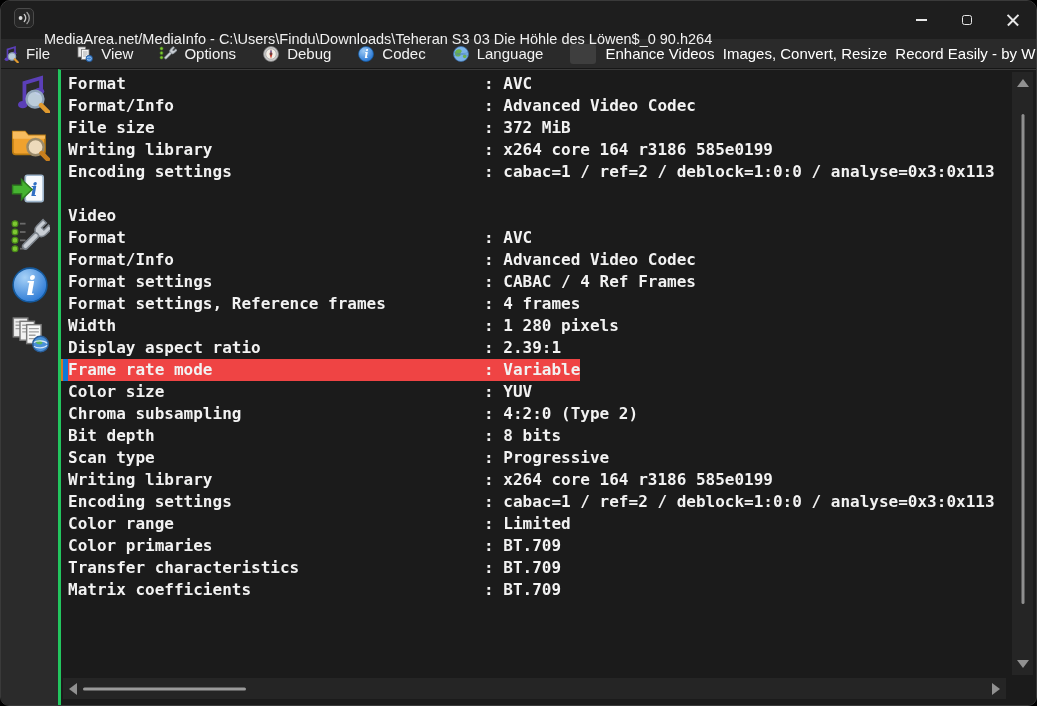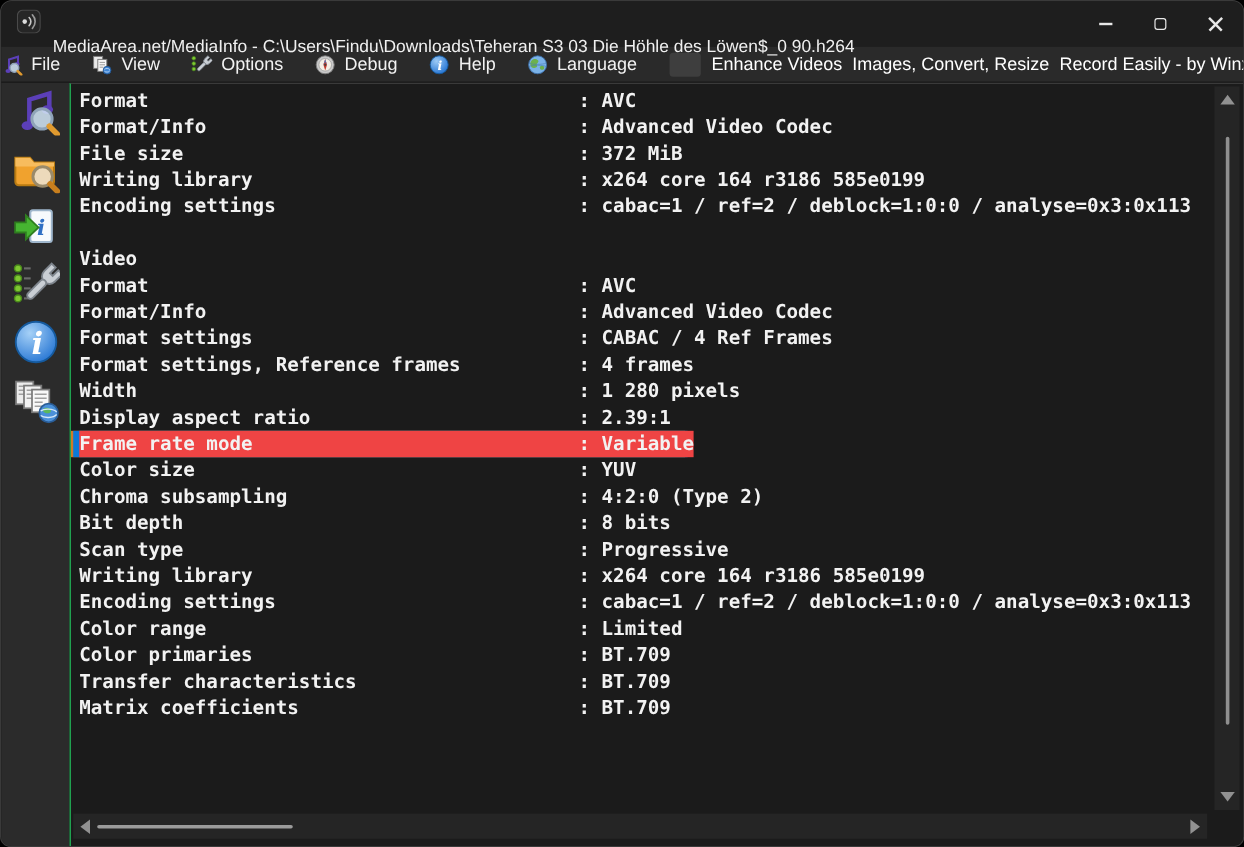--- a/index.html
+++ b/index.html
@@ -25,21 +25,21 @@
     color:#f2f2f2;font-size:15px;border-bottom:1px solid #161616;}
   .menu-item{display:flex;align-items:center;gap:7px;margin-right:26px;white-space:nowrap;}
   .menu-item svg{display:block;}
   .promo{display:flex;align-items:center;gap:9px;margin-left:1px;white-space:nowrap;}
   .promo-badge{width:26px;height:20px;background:#3e3e3e;border-radius:3px;flex:none;}
   .promo-text{white-space:pre;color:#fff;}
   
   .main{display:flex;height:636px;}
   .sidebar{width:57px;background:#2b2b2b;padding-top:5px;display:flex;flex-direction:column;align-items:center;}
   .side-btn{width:44px;height:42px;margin-bottom:6px;display:flex;align-items:center;justify-content:center;}
-  .content-area{flex:1;position:relative;background:#1b1b1b;border-left:1px solid #22c55e;border-top:1px solid #3a3a3a;overflow:hidden;}
+  .content-area{flex:1;position:relative;background:#1b1b1b;border-left:3px solid #22c55e;border-top:1px solid #3a3a3a;overflow:hidden;}
   .rows{padding:3px 0 0 7px;font-family:"DejaVu Sans Mono",monospace;font-weight:bold;font-size:16px;
     color:#f2f2f2;white-space:nowrap;}
   .line{height:22px;line-height:22px;}
   .inner{display:inline-block;}
   .k{display:inline-block;width:416px;}
   .v{white-space:pre;}
   .line.selected .inner{background:#ef4444;box-shadow:-5px 0 0 #0c79d8,-7px 0 0 #cf7a28;}
   
   .vscroll{position:absolute;top:2px;right:3px;bottom:30px;width:21px;background:#252525;}
   .vscroll .arrow-up{position:absolute;top:7px;left:50%;transform:translateX(-50%);
@@ -140,21 +140,21 @@
           <defs>
               <radialGradient id="hg" cx="35%" cy="30%" r="80%">
                 <stop offset="0" stop-color="#9ccaf5"></stop>
                 <stop offset="1" stop-color="#1d6fd1"></stop>
               </radialGradient>
             </defs>
           <circle cx="18" cy="18" r="15" fill="url(#hg)" stroke="#155a9e" stroke-width="1.5"></circle>
           <text x="19" y="26.5" font-family="DejaVu Serif" font-style="italic" font-weight="bold" font-size="21" fill="#fff" text-anchor="middle">i</text>
         </svg>
       </span>
-      <span>Help</span>
+      <span>Codec</span>
     </div>
     <div class="menu-item">
       <span>
         <svg width="18" height="18" viewBox="0 0 36 36">
           <circle cx="18" cy="18" r="15" fill="#7ab2e8" stroke="#3c6ea8" stroke-width="1.5"></circle>
           <path d="M8 11c4-4 9-3 11 0s-4 5-2 8-6 6-9 3-3-8 0-11z" fill="#6cb14e"></path>
           <path d="M24 20c3-1 6 1 5 4s-6 3-7 0 0-3 2-4z" fill="#6cb14e"></path>
           <path d="M3.5 15c6 3 23 3 29 0M3.5 21c6-3 23-3 29 0" stroke="#4a7fb5" stroke-width="1" fill="none"></path>
         </svg>
       </span>

